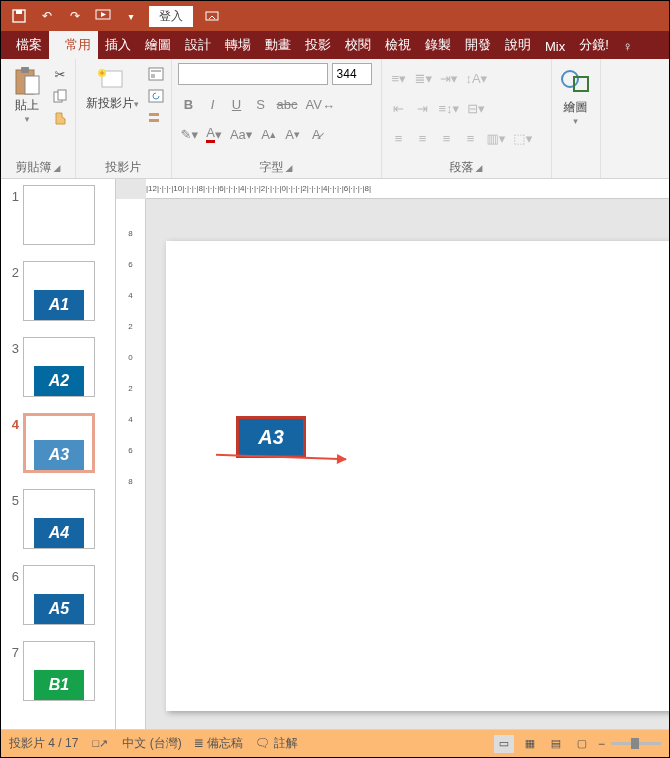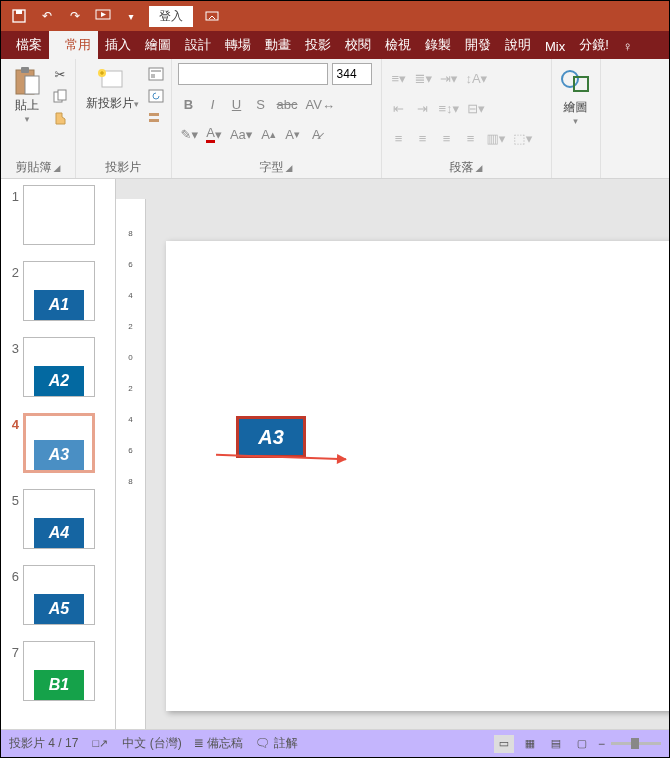--- a/index.html
+++ b/index.html
@@ -51,21 +51,21 @@
 .hruler { position: absolute; top: 0; left: 30px; right: 0; height: 20px; background: #fff; border-bottom: 1px solid #ccc; font-size: 8px; color: #555; display: flex; align-items: center; overflow: hidden; white-space: nowrap; letter-spacing: 0px; }
 .vruler { position: absolute; top: 20px; left: 0; width: 30px; bottom: 0; background: #fff; border-right: 1px solid #ccc; font-size: 8px; color: #555; display: flex; flex-direction: column; align-items: center; justify-content: flex-start; padding-top: 30px; }
 .vruler span { transform: none; margin-bottom: 22px; }
 .canvas-bg { position: absolute; top: 20px; left: 30px; right: 0; bottom: 0; background: #e6e6e6; }
 .slide { position: absolute; top: 42px; left: 20px; width: 620px; height: 470px; background: #fff; box-shadow: 2px 2px 6px rgba(0,0,0,0.3); }
 .slide-shape { position: absolute; top: 175px; left: 70px; width: 70px; height: 42px; border: 3px solid #c0392b; background: #1565a2; display: flex; align-items: center; justify-content: center; color: #fff; font-weight: bold; font-size: 20px; font-style: italic; font-family: Arial, sans-serif; }
 .arrow { position: absolute; top: 277px; left: 100px; width: 130px; height: 2px; background: #e74c3c; }
 .arrow::after { content: ''; position: absolute; right: -1px; top: -4px; border-left: 10px solid #e74c3c; border-top: 5px solid transparent; border-bottom: 5px solid transparent; }
 
 
-.statusbar { position: absolute; bottom: 0; left: 0; right: 0; height: 28px; background: #c4b5fd; border-top: 1px solid #d4d4d4; display: flex; align-items: center; font-size: 12px; color: #555; gap: 12px; padding: 0 8px; }
+.statusbar { position: absolute; bottom: 0; left: 0; right: 0; height: 28px; background: #fdba74; border-top: 1px solid #d4d4d4; display: flex; align-items: center; font-size: 12px; color: #555; gap: 12px; padding: 0 8px; }
 .sb-right { margin-left: auto; display: flex; gap: 6px; align-items: center; }
 .sb-icon { width: 20px; height: 18px; display: flex; align-items: center; justify-content: center; border: 1px solid transparent; font-size: 11px; }
 .zoom-slider { width: 50px; height: 3px; background: #bbb; position: relative; }
 .zoom-slider::after { content: ''; position: absolute; left: 20px; top: -4px; width: 8px; height: 11px; background: #888; }
 </style>
 </head>
 <body>
 
 <div class="titlebar">
   <div class="qat">
@@ -315,20 +315,21 @@
         </div>
       </div>
       <div class="thumb-item">
         <div class="thumb-num">7</div>
         <div class="thumb">
           <div class="thumb-box" style="background: rgb(21, 162, 74); color: rgb(255, 255, 255);">B1</div>
         </div>
       </div>
     </div>
   <div class="canvas-wrap">
+    <div class="hruler">|12|·|·|·|10|·|·|·|8|·|·|·|6|·|·|·|4|·|·|·|2|·|·|·|0|·|·|·|2|·|·|·|4|·|·|·|6|·|·|·|8|</div>
     <div class="vruler" id="vruler">
         <span>8</span>
         <span>6</span>
         <span>4</span>
         <span>2</span>
         <span>0</span>
         <span>2</span>
         <span>4</span>
         <span>6</span>
         <span>8</span>

